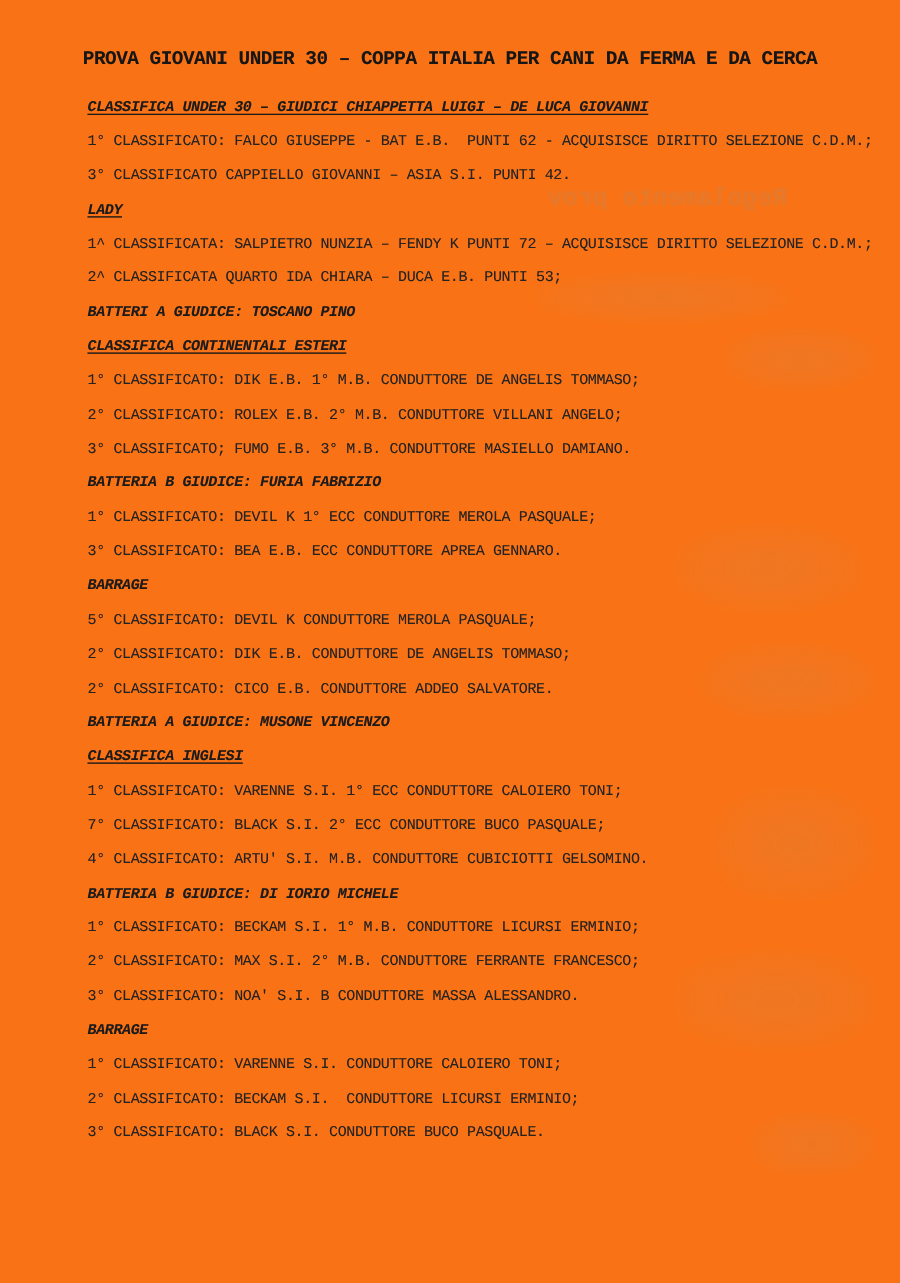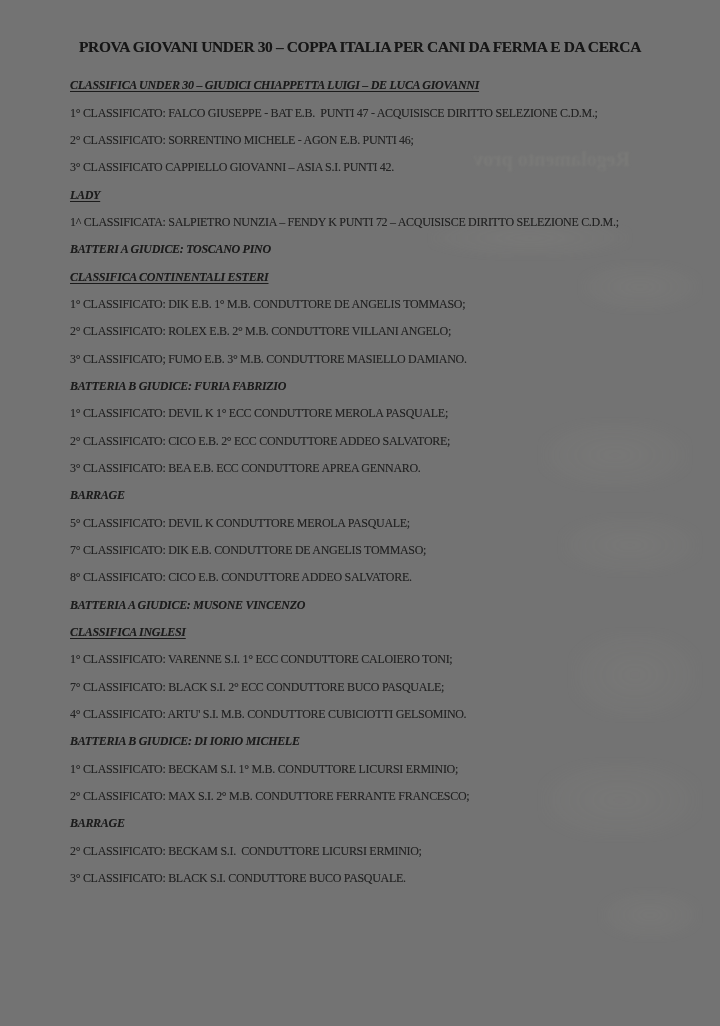--- a/index.html
+++ b/index.html
@@ -4,23 +4,23 @@
 <style>
   html, body {
     margin: 0;
     padding: 0;
     background: #ffffff;
   }
   .page {
     position: relative;
     width: 720px;
     height: 1026px;
-    background: #737373;
+    background: #f97316;
     overflow: hidden;
-    font-family: Liberation Serif, serif;
+    font-family: Liberation Mono, monospace;
     color: #232323;
   }
   .doc-title {
     position: absolute;
     top: 38px;
     left: 0;
     width: 100%;
     text-align: center;
     font-size: 15.5px;
     font-weight: bold;
@@ -98,35 +98,35 @@
   <div class="smudge s5"></div>
   <div class="smudge s6"></div>
   <div class="smudge s7"></div>
 
   <div class="content">
 
     <div class="line heading underline">
         <span>CLASSIFICA UNDER 30 – GIUDICI CHIAPPETTA LUIGI – DE LUCA GIOVANNI</span>
       </div>
     <div class="line">
-        <span>1° CLASSIFICATO: FALCO GIUSEPPE - BAT E.B.  PUNTI 47 - ACQUISISCE DIRITTO SELEZIONE C.D.M.;</span>
-      </div>
-    <div class="line">
-        <span>2° CLASSIFICATO: SORRENTINO MICHELE - AGON E.B. PUNTI 46;</span>
+        <span>1° CLASSIFICATO: FALCO GIUSEPPE - BAT E.B.  PUNTI 62 - ACQUISISCE DIRITTO SELEZIONE C.D.M.;</span>
       </div>
     <div class="line">
         <span>3° CLASSIFICATO CAPPIELLO GIOVANNI – ASIA S.I. PUNTI 42.</span>
       </div>
 
     <div class="line heading underline">
         <span>LADY</span>
       </div>
     <div class="line">
         <span>1^ CLASSIFICATA: SALPIETRO NUNZIA – FENDY K PUNTI 72 – ACQUISISCE DIRITTO SELEZIONE C.D.M.;</span>
       </div>
+    <div class="line">
+        <span>2^ CLASSIFICATA QUARTO IDA CHIARA – DUCA E.B. PUNTI 53;</span>
+      </div>
 
     <div class="line heading">
         <span>BATTERI A GIUDICE: TOSCANO PINO</span>
       </div>
 
     <div class="line heading underline">
         <span>CLASSIFICA CONTINENTALI ESTERI</span>
       </div>
     <div class="line">
         <span>1° CLASSIFICATO: DIK E.B. 1° M.B. CONDUTTORE DE ANGELIS TOMMASO;</span>
@@ -138,37 +138,34 @@
         <span>3° CLASSIFICATO; FUMO E.B. 3° M.B. CONDUTTORE MASIELLO DAMIANO.</span>
       </div>
 
     <div class="line heading">
         <span>BATTERIA B GIUDICE: FURIA FABRIZIO</span>
       </div>
     <div class="line">
         <span>1° CLASSIFICATO: DEVIL K 1° ECC CONDUTTORE MEROLA PASQUALE;</span>
       </div>
     <div class="line">
-        <span>2° CLASSIFICATO: CICO E.B. 2° ECC CONDUTTORE ADDEO SALVATORE;</span>
-      </div>
-    <div class="line">
         <span>3° CLASSIFICATO: BEA E.B. ECC CONDUTTORE APREA GENNARO.</span>
       </div>
 
     <div class="line heading">
         <span>BARRAGE</span>
       </div>
     <div class="line">
         <span>5° CLASSIFICATO: DEVIL K CONDUTTORE MEROLA PASQUALE;</span>
       </div>
     <div class="line">
-        <span>7° CLASSIFICATO: DIK E.B. CONDUTTORE DE ANGELIS TOMMASO;</span>
-      </div>
-    <div class="line">
-        <span>8° CLASSIFICATO: CICO E.B. CONDUTTORE ADDEO SALVATORE.</span>
+        <span>2° CLASSIFICATO: DIK E.B. CONDUTTORE DE ANGELIS TOMMASO;</span>
+      </div>
+    <div class="line">
+        <span>2° CLASSIFICATO: CICO E.B. CONDUTTORE ADDEO SALVATORE.</span>
       </div>
 
     <div class="line heading">
         <span>BATTERIA A GIUDICE: MUSONE VINCENZO</span>
       </div>
 
     <div class="line heading underline">
         <span>CLASSIFICA INGLESI</span>
       </div>
     <div class="line">
@@ -183,23 +180,29 @@
 
     <div class="line heading">
         <span>BATTERIA B GIUDICE: DI IORIO MICHELE</span>
       </div>
     <div class="line">
         <span>1° CLASSIFICATO: BECKAM S.I. 1° M.B. CONDUTTORE LICURSI ERMINIO;</span>
       </div>
     <div class="line">
         <span>2° CLASSIFICATO: MAX S.I. 2° M.B. CONDUTTORE FERRANTE FRANCESCO;</span>
       </div>
+    <div class="line">
+        <span>3° CLASSIFICATO: NOA' S.I. B CONDUTTORE MASSA ALESSANDRO.</span>
+      </div>
 
     <div class="line heading">
         <span>BARRAGE</span>
+      </div>
+    <div class="line">
+        <span>1° CLASSIFICATO: VARENNE S.I. CONDUTTORE CALOIERO TONI;</span>
       </div>
     <div class="line">
         <span>2° CLASSIFICATO: BECKAM S.I.  CONDUTTORE LICURSI ERMINIO;</span>
       </div>
     <div class="line">
         <span>3° CLASSIFICATO: BLACK S.I. CONDUTTORE BUCO PASQUALE.</span>
       </div>
 
   </div>
 </div>

